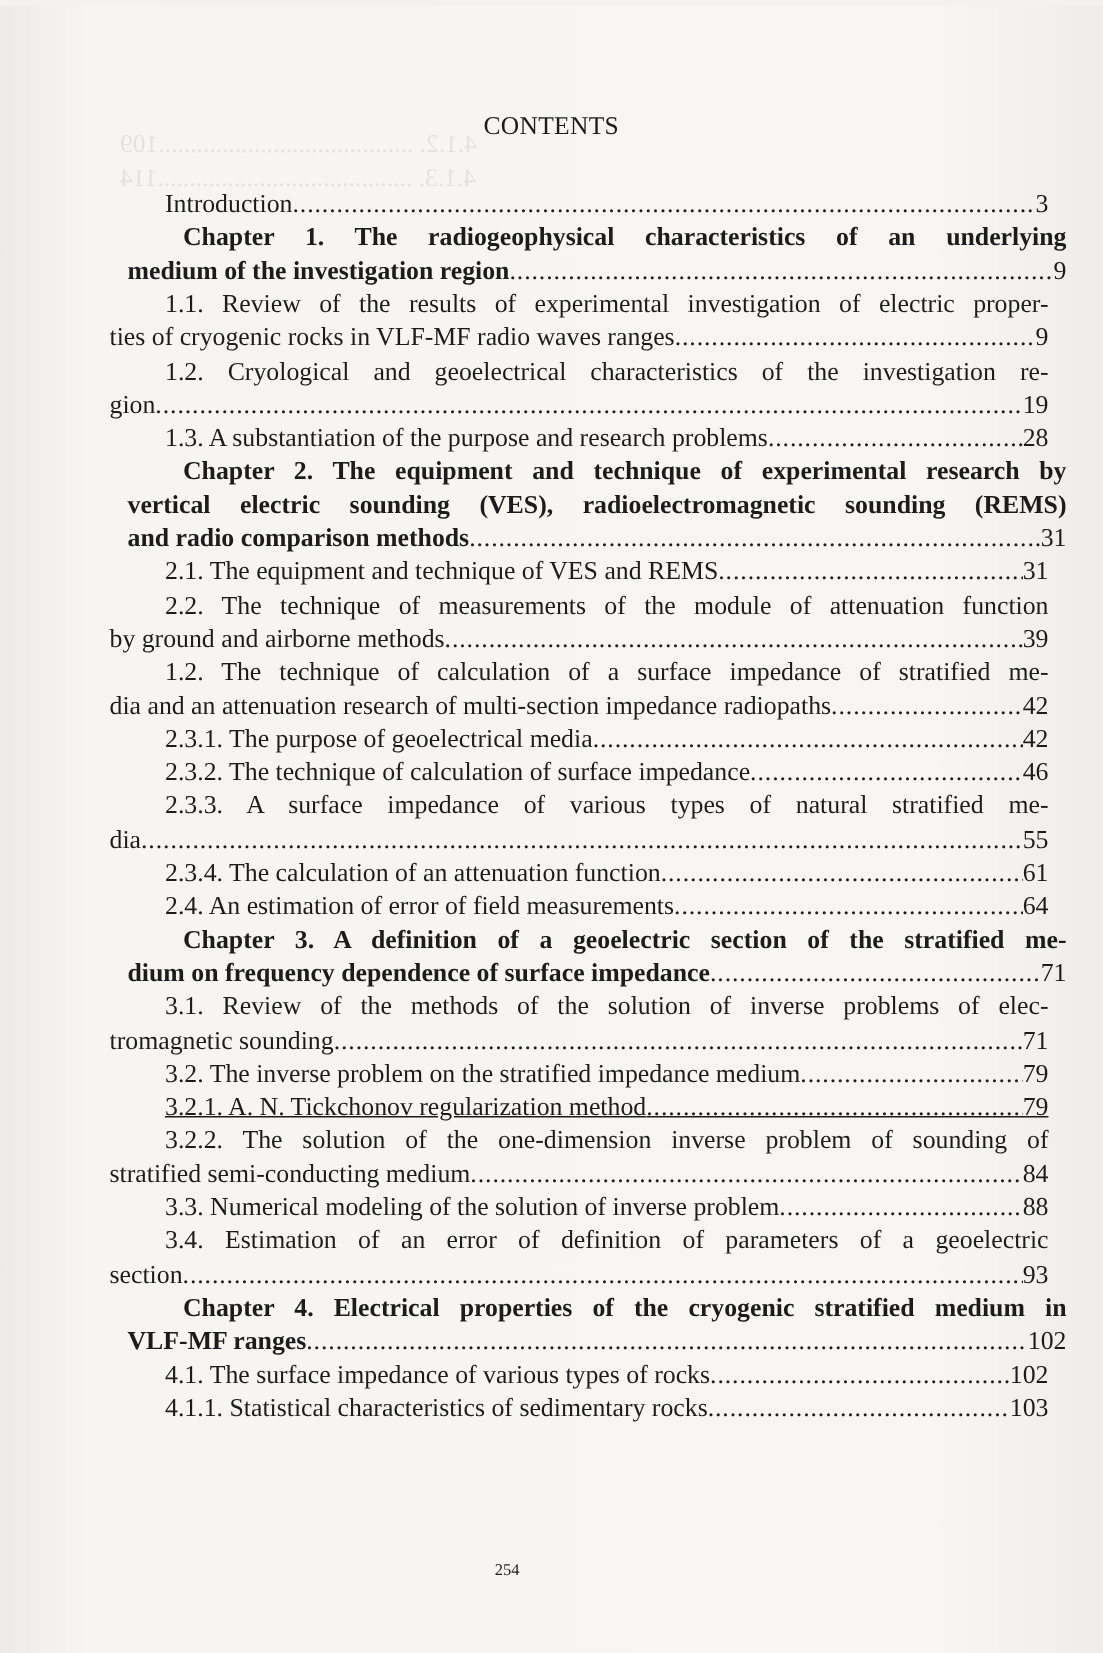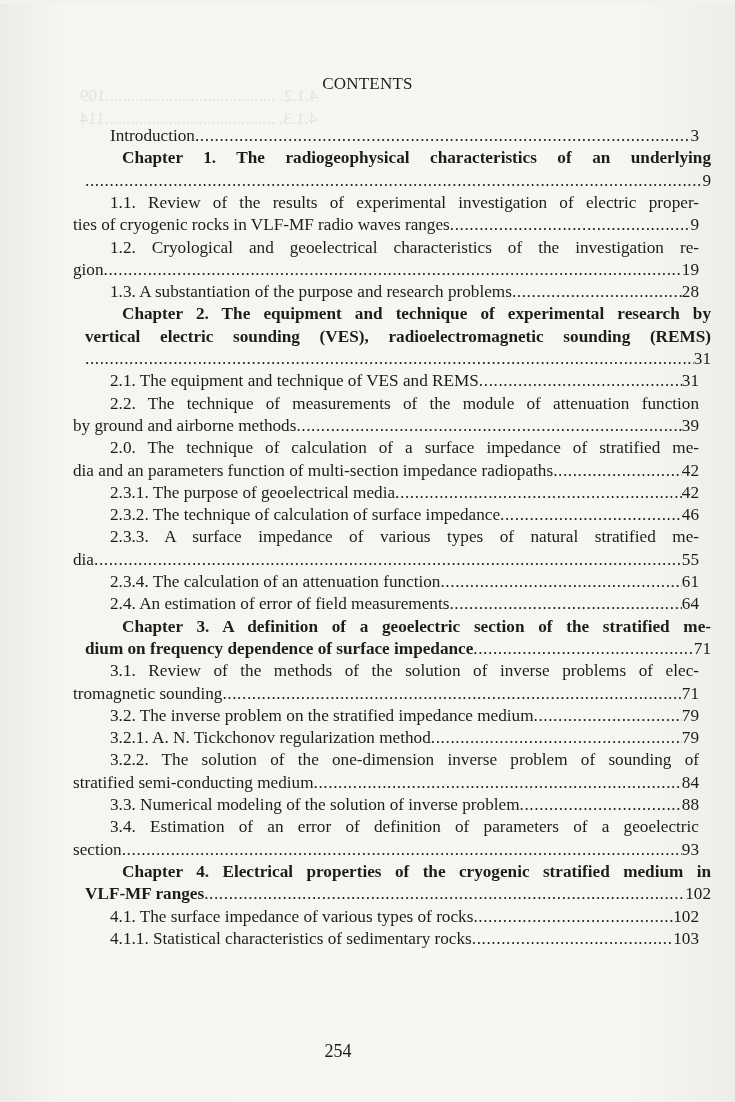--- a/index.html
+++ b/index.html
@@ -33,21 +33,21 @@
     .leader .dots {
       flex: 1 1 auto; overflow: hidden; white-space: nowrap;
       font-weight: normal; letter-spacing: 0.6px;
     }
     .leader .dots::before {
       content: "........................................................................................................................................................................................................................";
     }
     .leader .pg { flex: 0 0 auto; font-weight: normal; }
     .pagenum {
       position: absolute; left: 0; width: 676px; top: 1037px;
-      text-align: center; font-size: 18px;
+      text-align: center; font-size: 11px;
     }
     .ghost {
       position: absolute; color: rgba(60,60,60,0.10); font-size: 17px;
       transform: scaleX(-1); white-space: nowrap;
     }
   </style>
 </head>
 <body>
 
 <div class="page">
@@ -57,20 +57,21 @@
   <div class="title">CONTENTS</div>
 
   <div id="toc">
       <div class="line indent leader" style="top: 122px;">
         <span class="txt">Introduction</span>
         <span class="dots"></span>
         <span class="pg">3</span>
       </div>
       <div class="line bold indent justify" style="top: 144.3px;"><span class="txt">Chapter 1. The radiogeophysical characteristics of an underlying</span></div>
       <div class="line bold leader" style="top: 166.6px;">
+        <span class="txt">medium of the investigation region</span>
         <span class="dots"></span>
         <span class="pg">9</span>
       </div>
       <div class="line indent justify" style="top: 188.9px;"><span class="txt">1.1. Review of the results of experimental investigation of electric proper-</span></div>
       <div class="line leader" style="top: 211.2px;">
         <span class="txt">ties of cryogenic rocks in VLF-MF radio waves ranges</span>
         <span class="dots"></span>
         <span class="pg">9</span>
       </div>
       <div class="line indent justify" style="top: 233.5px;"><span class="txt">1.2. Cryological and geoelectrical characteristics of the investigation re-</span></div>
@@ -80,37 +81,38 @@
         <span class="pg">19</span>
       </div>
       <div class="line indent leader" style="top: 278.1px;">
         <span class="txt">1.3. A substantiation of the purpose and research problems</span>
         <span class="dots"></span>
         <span class="pg">28</span>
       </div>
       <div class="line bold indent justify" style="top: 300.4px;"><span class="txt">Chapter 2. The equipment and technique of experimental research by</span></div>
       <div class="line bold justify" style="top: 322.7px;"><span class="txt">vertical electric sounding (VES), radioelectromagnetic sounding (REMS)</span></div>
       <div class="line bold leader" style="top: 345px;">
+        <span class="txt">and radio comparison methods</span>
         <span class="dots"></span>
         <span class="pg">31</span>
       </div>
       <div class="line indent leader" style="top: 367.3px;">
         <span class="txt">2.1. The equipment and technique of VES and REMS</span>
         <span class="dots"></span>
         <span class="pg">31</span>
       </div>
       <div class="line indent justify" style="top: 389.6px;"><span class="txt">2.2. The technique of measurements of the module of attenuation function</span></div>
       <div class="line leader" style="top: 411.9px;">
         <span class="txt">by ground and airborne methods</span>
         <span class="dots"></span>
         <span class="pg">39</span>
       </div>
-      <div class="line indent justify" style="top: 434.2px;"><span class="txt">2.0. The technique of calculation of a surface impedance of stratified me-</span></div>
+      <div class="line indent justify" style="top: 434.2px;"><span class="txt">1.2. The technique of calculation of a surface impedance of stratified me-</span></div>
       <div class="line leader" style="top: 456.5px;">
-        <span class="txt">dia and an parameters function of multi-section impedance radiopaths</span>
+        <span class="txt">dia and an attenuation research of multi-section impedance radiopaths</span>
         <span class="dots"></span>
         <span class="pg">42</span>
       </div>
       <div class="line indent leader" style="top: 478.8px;">
         <span class="txt">2.3.1. The purpose of geoelectrical media</span>
         <span class="dots"></span>
         <span class="pg">42</span>
       </div>
       <div class="line indent leader" style="top: 501.1px;">
         <span class="txt">2.3.2. The technique of calculation of surface impedance</span>
@@ -143,21 +145,21 @@
       <div class="line leader" style="top: 679.5px;">
         <span class="txt">tromagnetic sounding</span>
         <span class="dots"></span>
         <span class="pg">71</span>
       </div>
       <div class="line indent leader" style="top: 701.8px;">
         <span class="txt">3.2. The inverse problem on the stratified impedance medium</span>
         <span class="dots"></span>
         <span class="pg">79</span>
       </div>
-      <div class="line indent leader" style="top: 724.1px;">
+      <div class="line indent leader" style="top: 724.1px; text-decoration: underline;">
         <span class="txt">3.2.1. A. N. Tickchonov regularization method</span>
         <span class="dots"></span>
         <span class="pg">79</span>
       </div>
       <div class="line indent justify" style="top: 746.4px;"><span class="txt">3.2.2. The solution of the one-dimension inverse problem of sounding of</span></div>
       <div class="line leader" style="top: 768.7px;">
         <span class="txt">stratified semi-conducting medium</span>
         <span class="dots"></span>
         <span class="pg">84</span>
       </div>

